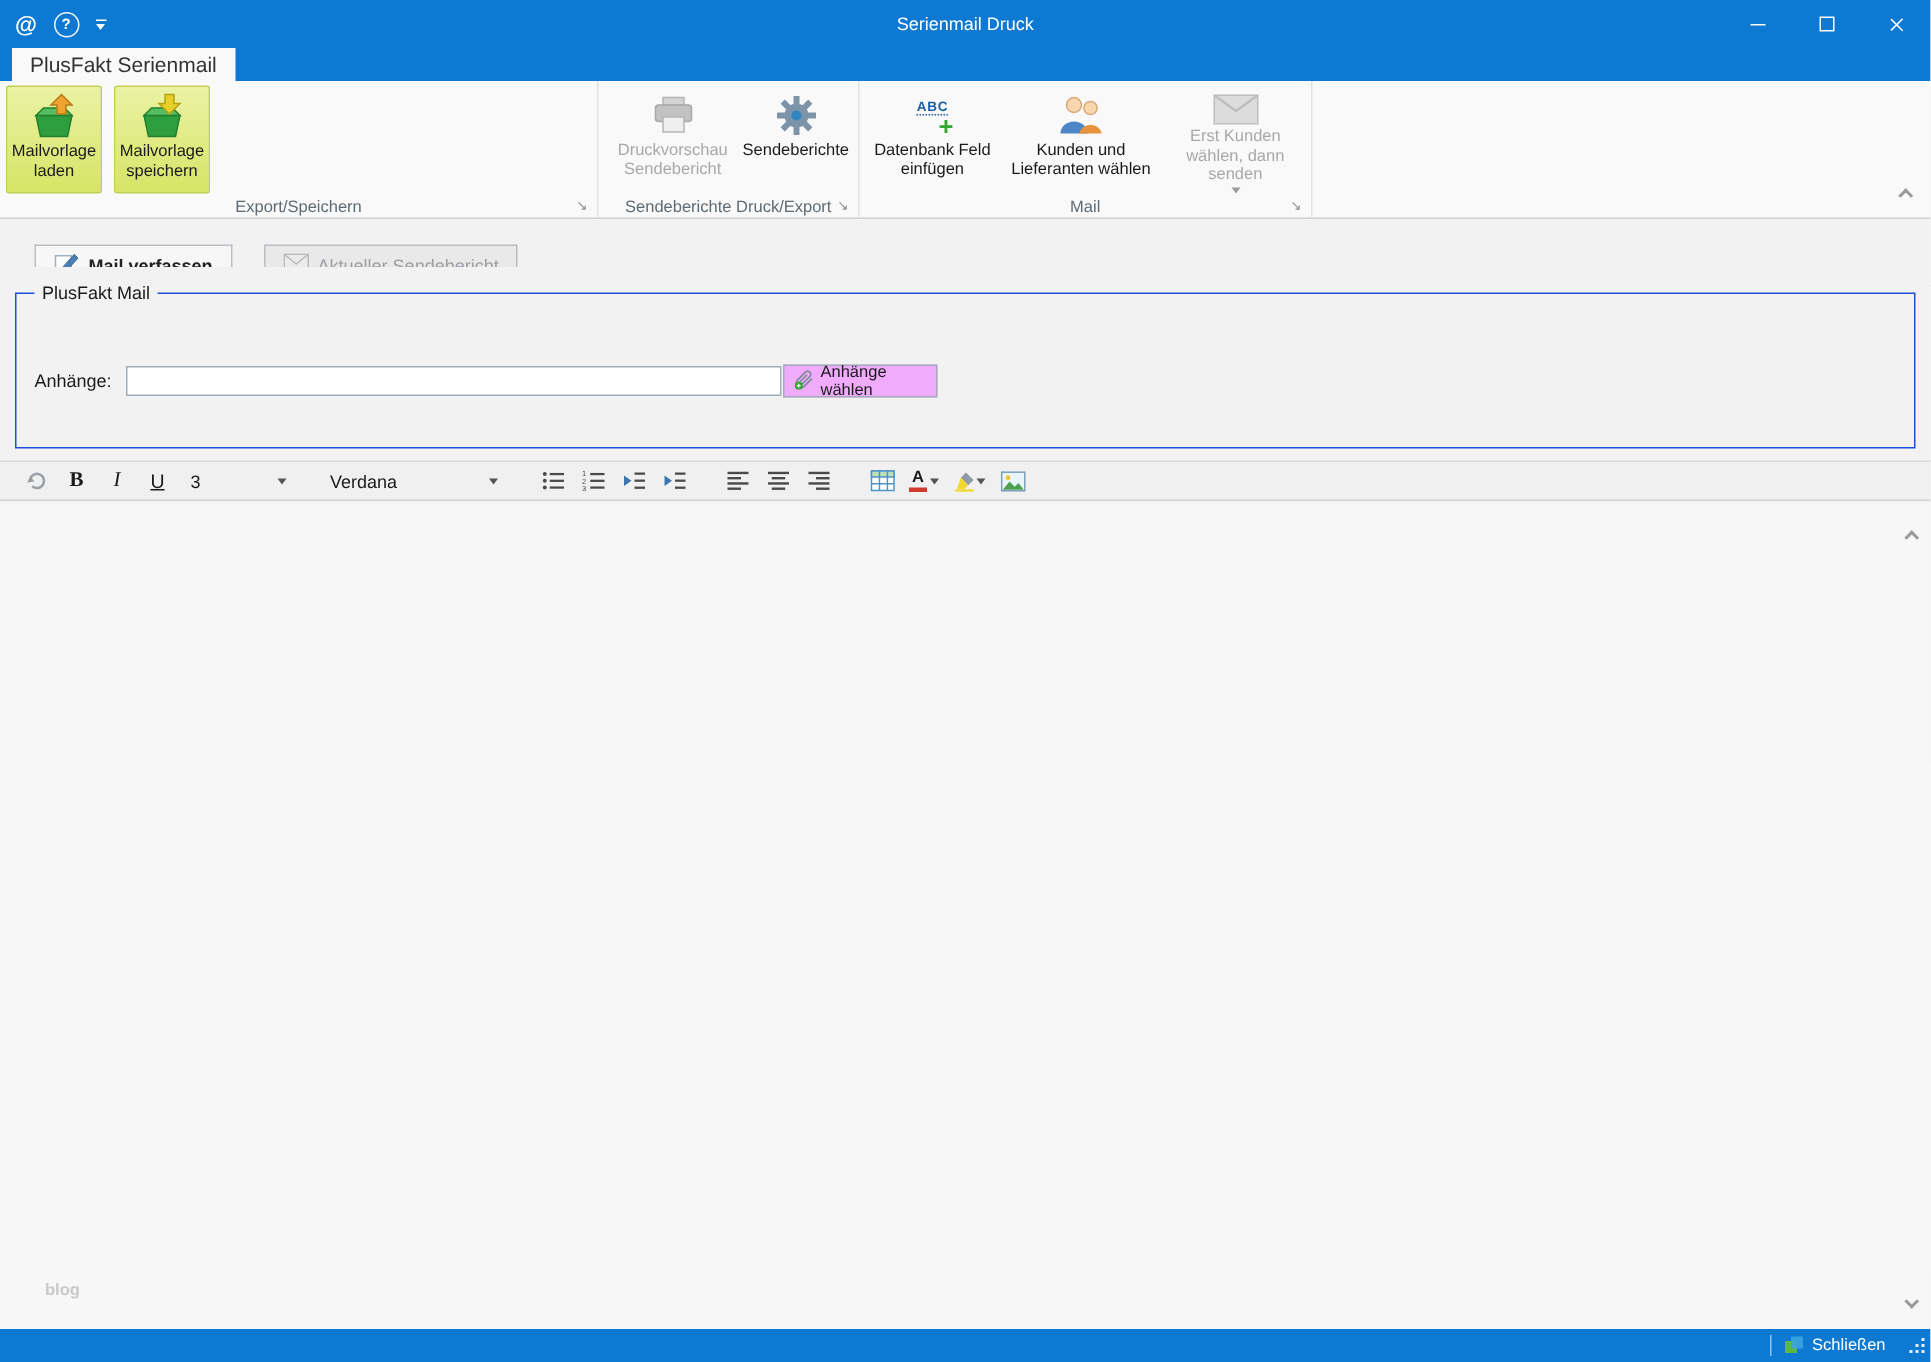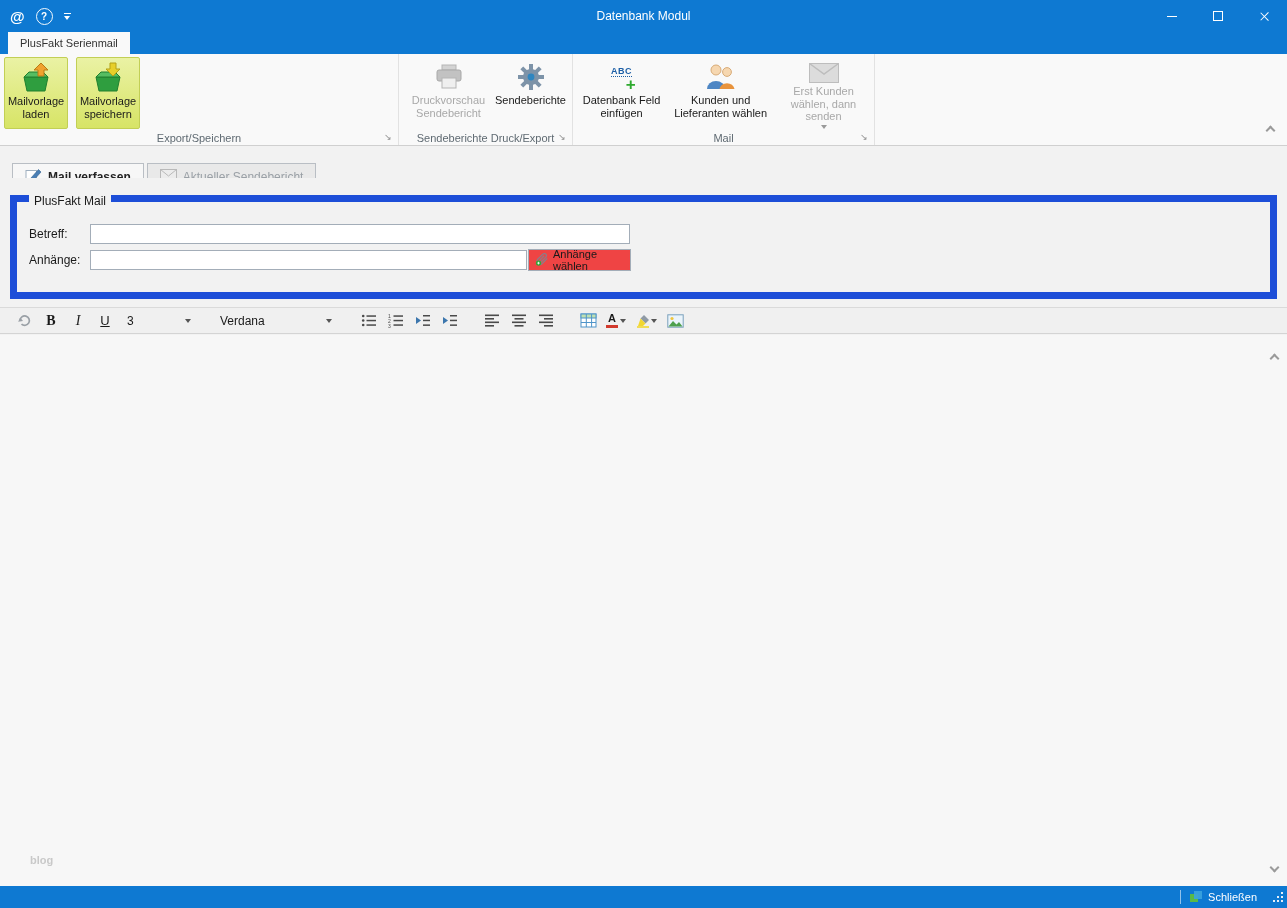--- a/index.html
+++ b/index.html
@@ -26,21 +26,21 @@
   .ico-min { width:10px; height:1px; background:#fff; }
   .ico-max { width:10px; height:10px; border:1px solid #fff; }
   .ico-close { position:relative; width:11px; height:11px; }
   .ico-close::before, .ico-close::after { content:""; position:absolute; left:5px; top:0; width:1.4px; height:11px; background:#fff; }
   .ico-close::before { transform:rotate(45deg); }
   .ico-close::after { transform:rotate(-45deg); }
 
   
   .ribbon-tabrow { position:absolute; top:32px; left:0; right:0; height:22px; background:#0e79d2;
     display:flex; align-items:flex-end; padding-left:8px; }
-  .ribbon-tab { background:#f9f9f9; color:#333; font-size:11px; height:22px; padding:0 12px;
+  .ribbon-tab { background:#f9f9f9; color:#333; font-size:14px; height:22px; padding:0 12px;
     display:flex; align-items:center; }
 
   
   .ribbon { position:absolute; top:54px; left:0; right:0; height:92px; background:#f9f9f9;
     border-bottom:1px solid #d0d0d0; }
   .rgroup { position:absolute; top:0; height:100%; border-right:1px solid #e2e2e2; padding:3px 2px 16px 4px; }
   .rg-content { display:flex; height:72px; align-items:stretch; }
   .rbtn { width:64px; display:flex; flex-direction:column; align-items:center; padding-top:3px;
     font-size:11px; line-height:1.15; text-align:center; cursor:default; }
   .rbtn .icon32 { height:34px; display:flex; align-items:center; justify-content:center; }
@@ -58,35 +58,35 @@
   .chv { display:inline-block; width:7px; height:7px; border-left:2px solid #9a9a9a; border-top:2px solid #9a9a9a; }
   .chv.up { transform:rotate(45deg); }
   .chv.down { transform:rotate(-135deg); }
 
   .abc-icon { position:relative; width:30px; height:26px; display:flex; align-items:flex-start; justify-content:center; }
   .abc-txt { color:#1d5fa6; font-size:9px; font-weight:bold; letter-spacing:.5px; border-bottom:1px dotted #1d5fa6; margin-top:2px; }
   .abc-plus { position:absolute; right:1px; bottom:-2px; color:#2faa2f; font-size:17px; font-weight:bold; line-height:14px; }
 
   
   .doctabs { position:absolute; top:147px; left:0; right:0; height:44px; background:#f2f2f2;
-    border-bottom:1px solid #b9bec4; display:flex; align-items:flex-end; padding-left:12px; }
+    border-bottom:1px solid #b9bec4; display:flex; align-items:flex-end; padding-left:23px;gap:18px; }
   .doctab { display:flex; align-items:center; gap:6px; padding:0 12px; height:28px;
     border:1px solid #b9bec4; margin-right:3px; margin-bottom:-1px; background:#e9e9e9; color:#9aa0a6; font-size:12px; }
   .doctab.active { background:#f7f7f7; border-bottom-color:#f7f7f7; color:#222; font-weight:bold; }
 
   
   .content { position:absolute; top:178px; left:0; right:0; bottom:22px; background:#f2f2f2; }
 
-  .groupbox { position:absolute; left:10px; right:10px; top:17px; height:104px; border:7px solid #1d4ed8; }
+  .groupbox { position:absolute; left:10px; right:10px; top:17px; height:104px; border:1px solid #1d4ed8; }
   .gb-title { position:absolute; top:-8px; left:12px; background:#f2f2f2; padding:0 5px; font-size:12px; }
   .frow { position:absolute; left:0; right:0; height:22px; }
   .flabel { position:absolute; left:12px; top:3px; }
   .txt { position:absolute; top:0; height:20px; border:1px solid #a3adb8; background:#fff; padding:0 4px; font:inherit; }
   .attach-btn { position:absolute; left:511px; top:-1px; width:103px; height:22px; display:flex; align-items:center;
-    gap:4px; padding:0 6px; background:#ef4444; border:1px solid #a3adb8; font-size:11px; }
+    gap:4px; padding:0 6px; background:#f0abfc; border:1px solid #a3adb8; font-size:11px; }
   .browse-btn { position:absolute; left:598px; top:0; width:19px; height:20px; background:#f0f0f0;
     border:1px solid #a3adb8; font-size:11px; text-align:center; line-height:16px; }
   .hint { position:absolute; left:625px; top:3px; white-space:nowrap; }
 
   
   .etoolbar { position:absolute; left:0; right:0; top:129px; height:27px; background:#f0f0f0;
     border-top:1px solid #dadada; border-bottom:1px solid #d4d4d4;
     display:flex; align-items:center; padding-left:15px; gap:9px; }
   .tbtn { min-width:18px; height:20px; display:flex; align-items:center; justify-content:center; }
   .gap6 { width:6px; }
@@ -126,21 +126,21 @@
 
   <div class="titlebar">
     <div class="tb-left">
       <span class="at-glyph">@</span>
       <span class="help-circle">?</span>
       <span class="qat">
           <span class="bar"></span>
           <span class="tri"></span>
         </span>
     </div>
-    <div class="tb-title">Datenbank Modul</div>
+    <div class="tb-title">Serienmail Druck</div>
     <div class="tb-controls">
       <div class="wbtn">
           <span class="ico-min"></span>
         </div>
       <div class="wbtn">
           <span class="ico-max"></span>
         </div>
       <div class="wbtn">
           <span class="ico-close"></span>
         </div>
@@ -272,24 +272,20 @@
       </span>
       <span>Aktueller Sendebericht</span>
     </div>
   </div>
 
   <div class="content">
 
     <div class="groupbox">
       <span class="gb-title">PlusFakt Mail</span>
 
-      <div class="frow" style="top:22px">
-        <span class="flabel">Betreff:</span>
-        <input class="txt" style="left: 73px; width: 540px;" value="">
-      </div>
 
       <div class="frow" style="top:48px">
         <span class="flabel">Anhänge:</span>
         <input class="txt" style="left: 73px; width: 437px;" value="">
         <div class="attach-btn">
           <span>
             <svg width="14" height="14" viewBox="0 0 24 24">
               <path d="M21 11 l-8.8 8.8 a5.2 5.2 0 0 1 -7.4 -7.4 L13.6 3.6 a3.5 3.5 0 0 1 5 5 L10 17.2 a1.8 1.8 0 0 1 -2.6 -2.6 L15.5 6.5" fill="none" stroke="#7a8894" stroke-width="1.8"></path>
               <circle cx="6" cy="19" r="4.5" fill="#35a435"></circle>
               <path d="M6 16.8 v4.4 M3.8 19 h4.4" stroke="#fff" stroke-width="1.4"></path>

